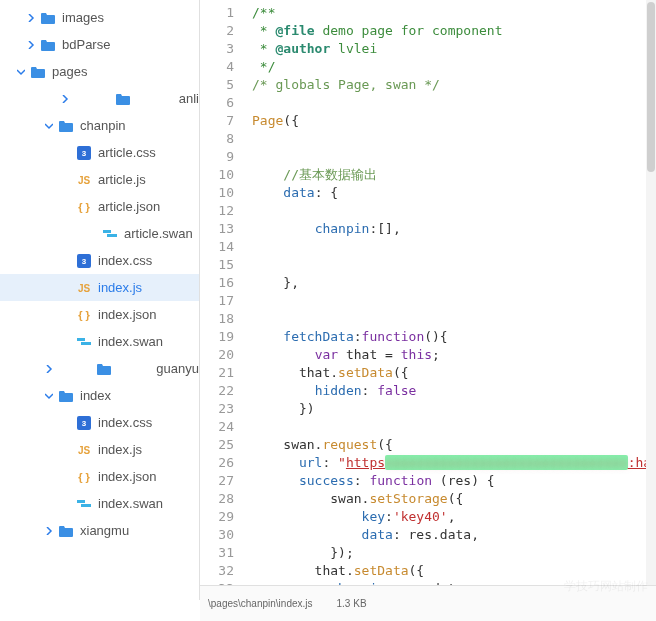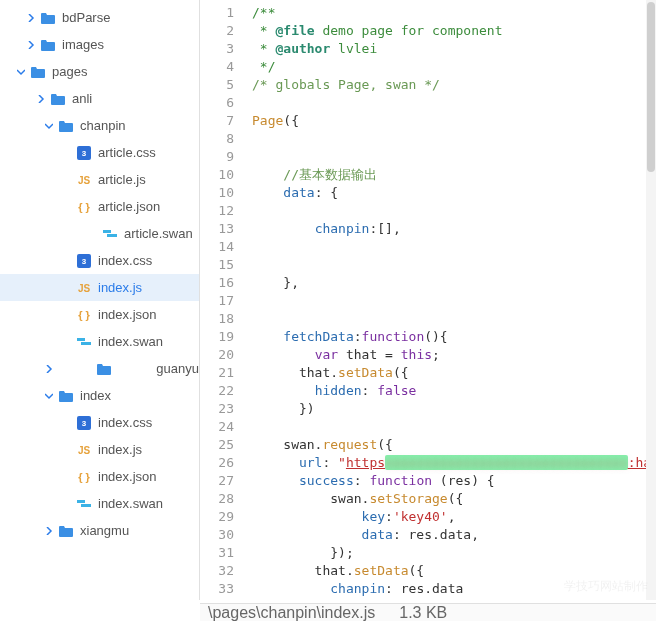--- a/index.html
+++ b/index.html
@@ -21,21 +21,21 @@
 .c-doc{color:#3C8C3C}
 .c-tag{color:#2B8A6F;font-weight:bold}
 .c-kw{color:#7A2FA0}
 .c-fn{color:#C78A2F}
 .c-str{color:#C03030}
 .c-url{color:#C03030;text-decoration:underline}
 .c-prop{color:#2B6CB0}
 .c-bool{color:#7A2FA0}
 .c-this{color:#7A2FA0}
 .blurred{background:#86efac;color:transparent;text-shadow:0 0 6px rgba(200,80,80,.6);border-radius:2px}
-.statusbar{position:absolute;bottom:0;left:200px;right:0;height:18px;border-top:1px solid #e0e0e0;display:flex;align-items:center;padding:0 8px;font-size:16px;color:#666;background:#fafafa}
+.statusbar{position:absolute;bottom:0;left:200px;right:0;height:36px;border-top:1px solid #e0e0e0;display:flex;align-items:center;padding:0 8px;font-size:10px;color:#666;background:#fafafa}
 .statusbar .path{margin-right:24px}
 .watermark{position:absolute;right:8px;bottom:26px;font-size:12px;color:rgba(0,0,0,.06);font-family:"Microsoft YaHei";pointer-events:none}
 .scroll-track{position:absolute;right:0;top:0;width:10px;height:600px;background:#f4f4f4}
 .scroll-thumb{position:absolute;right:1px;top:2px;width:8px;height:170px;background:#cfcfcf;border-radius:4px}
 svg{display:block}
 </style>
 </head>
 <body>
 
 <div class="container">
@@ -44,49 +44,49 @@
         <span class="chev">
           <svg width="8" height="8" viewBox="0 0 8 8">
             <path d="M2 0 L6 4 L2 8" fill="none" stroke="#2B7CE9" stroke-width="1.5"></path>
           </svg>
         </span>
         <span class="icon">
           <svg width="16" height="14" viewBox="0 0 16 14">
             <path d="M1 3 L1 12 Q1 13 2 13 L14 13 Q15 13 15 12 L15 5 Q15 4 14 4 L7 4 L6 2 L2 2 Q1 2 1 3" fill="#3B8FE4"></path>
           </svg>
         </span>
+        <span class="label">images</span>
+      </div>
+      <div class="tree-item" style="padding-left: 26px;">
+        <span class="chev">
+          <svg width="8" height="8" viewBox="0 0 8 8">
+            <path d="M2 0 L6 4 L2 8" fill="none" stroke="#2B7CE9" stroke-width="1.5"></path>
+          </svg>
+        </span>
+        <span class="icon">
+          <svg width="16" height="14" viewBox="0 0 16 14">
+            <path d="M1 3 L1 12 Q1 13 2 13 L14 13 Q15 13 15 12 L15 5 Q15 4 14 4 L7 4 L6 2 L2 2 Q1 2 1 3" fill="#3B8FE4"></path>
+          </svg>
+        </span>
         <span class="label">bdParse</span>
       </div>
-      <div class="tree-item" style="padding-left: 26px;">
-        <span class="chev">
-          <svg width="8" height="8" viewBox="0 0 8 8">
-            <path d="M2 0 L6 4 L2 8" fill="none" stroke="#2B7CE9" stroke-width="1.5"></path>
-          </svg>
-        </span>
-        <span class="icon">
-          <svg width="16" height="14" viewBox="0 0 16 14">
-            <path d="M1 3 L1 12 Q1 13 2 13 L14 13 Q15 13 15 12 L15 5 Q15 4 14 4 L7 4 L6 2 L2 2 Q1 2 1 3" fill="#3B8FE4"></path>
-          </svg>
-        </span>
-        <span class="label">images</span>
-      </div>
       <div class="tree-item" style="padding-left: 16px;">
         <span class="chev">
           <svg width="8" height="8" viewBox="0 0 8 8">
             <path d="M0 2 L4 6 L8 2" fill="none" stroke="#2B7CE9" stroke-width="1.5"></path>
           </svg>
         </span>
         <span class="icon">
           <svg width="16" height="14" viewBox="0 0 16 14">
             <path d="M1 3 L1 12 Q1 13 2 13 L14 13 Q15 13 15 12 L15 5 Q15 4 14 4 L7 4 L6 2 L2 2 Q1 2 1 3" fill="#3B8FE4"></path>
           </svg>
         </span>
         <span class="label">pages</span>
       </div>
-      <div class="tree-item" style="padding-left: 36px;">
+      <div class="tree-item" style="padding-left: 60px; justify-content: space-between;">
         <span class="chev">
           <svg width="8" height="8" viewBox="0 0 8 8">
             <path d="M2 0 L6 4 L2 8" fill="none" stroke="#2B7CE9" stroke-width="1.5"></path>
           </svg>
         </span>
         <span class="icon">
           <svg width="16" height="14" viewBox="0 0 16 14">
             <path d="M1 3 L1 12 Q1 13 2 13 L14 13 Q15 13 15 12 L15 5 Q15 4 14 4 L7 4 L6 2 L2 2 Q1 2 1 3" fill="#3B8FE4"></path>
           </svg>
         </span>

